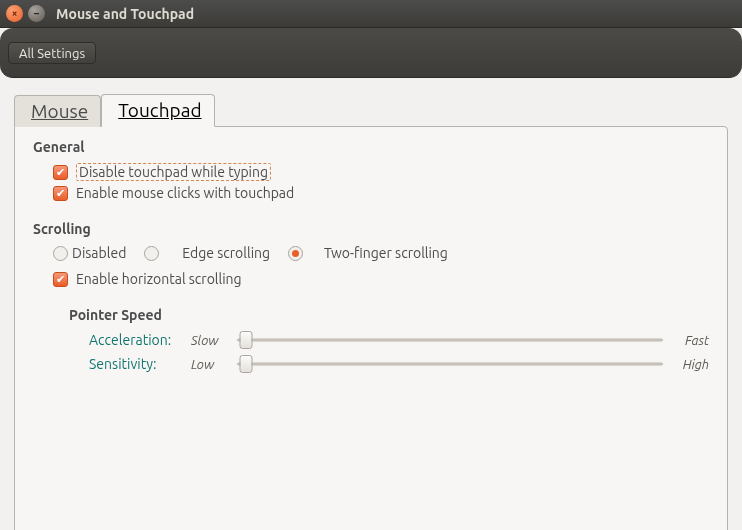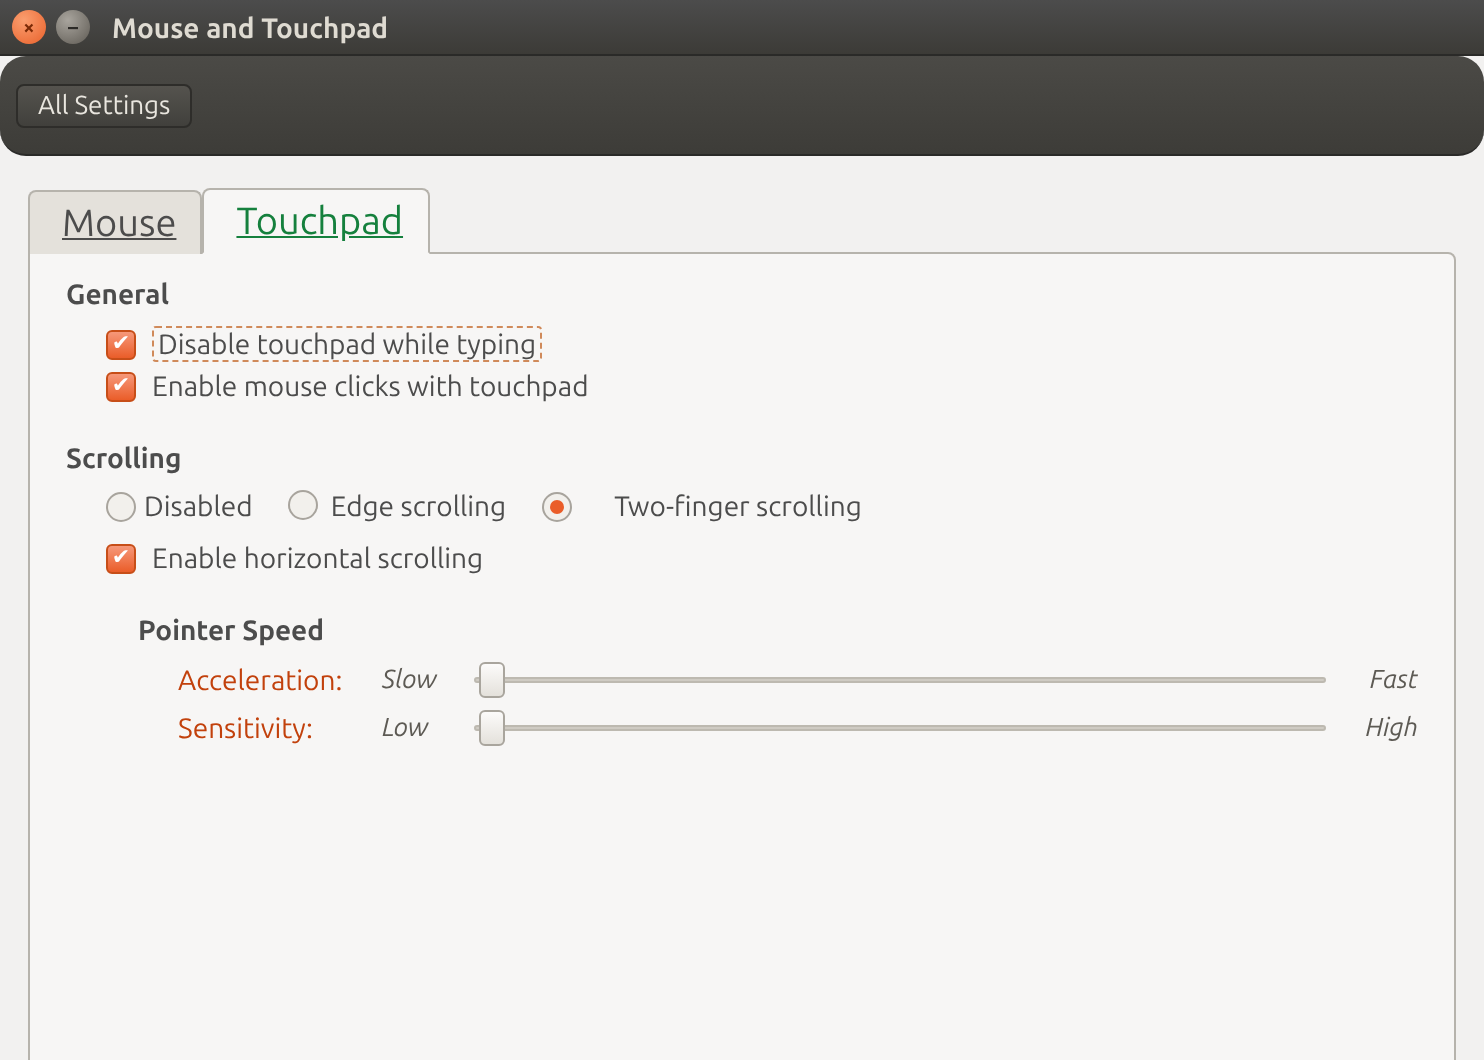--- a/index.html
+++ b/index.html
@@ -33,21 +33,21 @@
 
   .content { padding: 22px 14px 14px 14px; }
 
   .tabrow { display:flex; align-items:flex-end; height: 26px; position:relative; }
   .tab {
     padding: 4px 12px 5px 16px; font-size: 19px; color:#4c4c4c;
     border: 1px solid #b6b3ac; border-bottom: none;
     border-top-left-radius: 4px; border-top-right-radius: 4px;
     background: #ece9e4; margin-right: 0px; position:relative; top:1px;text-decoration:underline;
   }
-  .tab.active { background:#f7f6f5; color:#15803d; z-index:2; border-bottom:1px solid #f7f6f5; }
+  .tab.active { background:#f7f6f5; color:#000000; z-index:2; border-bottom:1px solid #f7f6f5; }
   .tab.inactive { background:#e4e1db; }
 
   .panel {
     border: 1px solid #b6b3ac; border-radius: 0 4px 4px 4px;
     background: #f7f6f5; padding: 12px 18px 26px 18px;
     height: 408px;
   }
 
   .section-title { font-weight:bold; color:#4c4c4c; font-size:14px; margin-bottom:8px; }
   .section { margin-bottom: 20px; }
@@ -73,21 +73,21 @@
 
   .scroll-opts { display:flex; align-items:center; gap:18px; margin-left:20px; }
 
   .slider-row {
     display:grid;
     grid-template-columns: 96px 40px 1fr 40px;
     align-items:center;
     margin: 6px 0 6px 20px;
     column-gap: 6px;
   }
-  .slider-label { color:#c2410c; font-size:14px; text-align:left; }
+  .slider-label { color:#0f766e; font-size:14px; text-align:left; }
   .slider-end { font-style:italic; color:#5d5a54; font-size:13px; }
   .slider-end.right { text-align:right; }
   .slider-track { position:relative; height:18px; }
   .track-line { position:absolute; left:0; right:0; top:50%; height:3px; background:#cfcbc3; border-radius:2px; transform:translateY(-50%); border:1px solid #bdb9b0; }
   .thumb {
     position:absolute; top:50%; transform:translate(-50%,-50%);
     width:13px; height:18px;
     background:linear-gradient(to bottom,#fcfbfa,#e4e1db);
     border:1px solid #a9a59d; border-radius:3px;
   }
@@ -125,21 +125,21 @@
       </div>
     </div>
 
     <div class="section">
       <div class="section-title">Scrolling</div>
       <div class="scroll-opts">
         <span style="display:flex;align-items:center;gap:4px;text-align:center;">
           <span class="radio"></span>
           <span style="color:#4c4c4c;font-size:14px;">Disabled</span>
         </span>
-        <span style="display:flex;align-items:flex-start;gap:6px;">
+        <span style="display:flex;align-items:flex-end;gap:23px;">
           <span class="radio"></span>
           <span style="color:#4c4c4c;font-size:14px;">Edge scrolling</span>
         </span>
         <span style="display:flex;align-items:center;gap:21px;">
           <span class="radio selected">
               <span class="dot"></span>
             </span>
           <span style="color:#4c4c4c;font-size:14px;">Two-finger scrolling</span>
         </span>
       </div>

